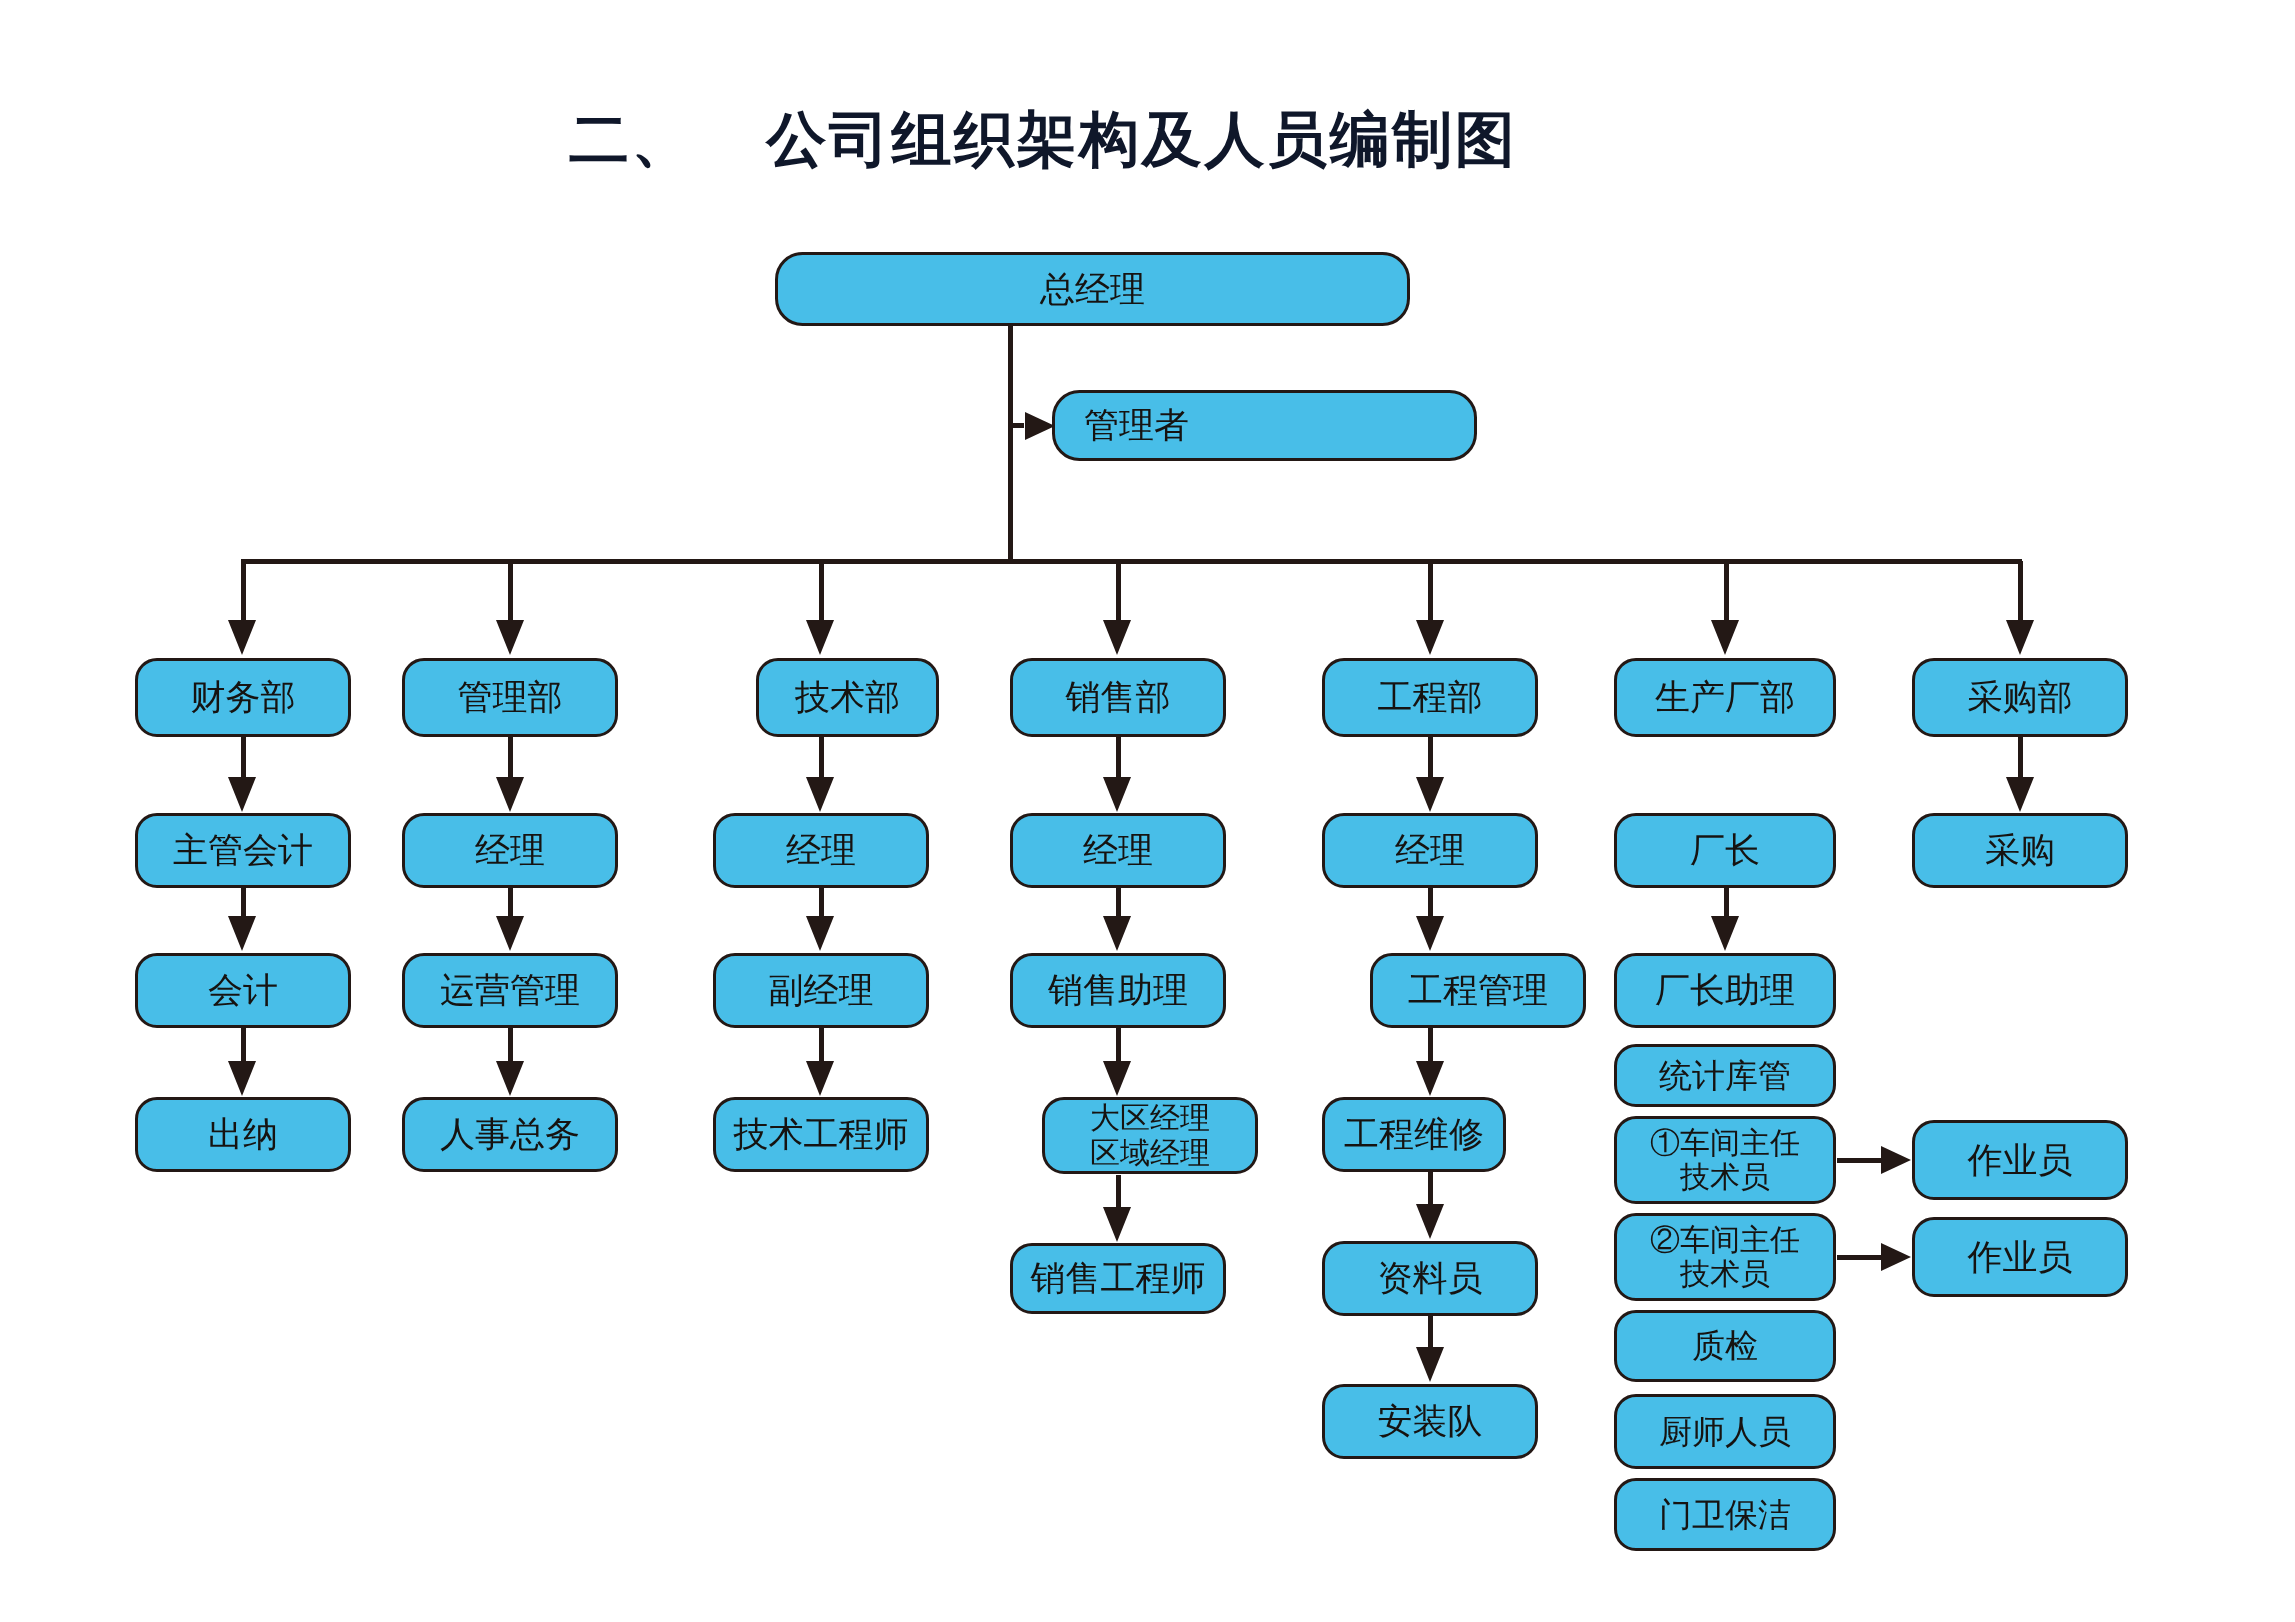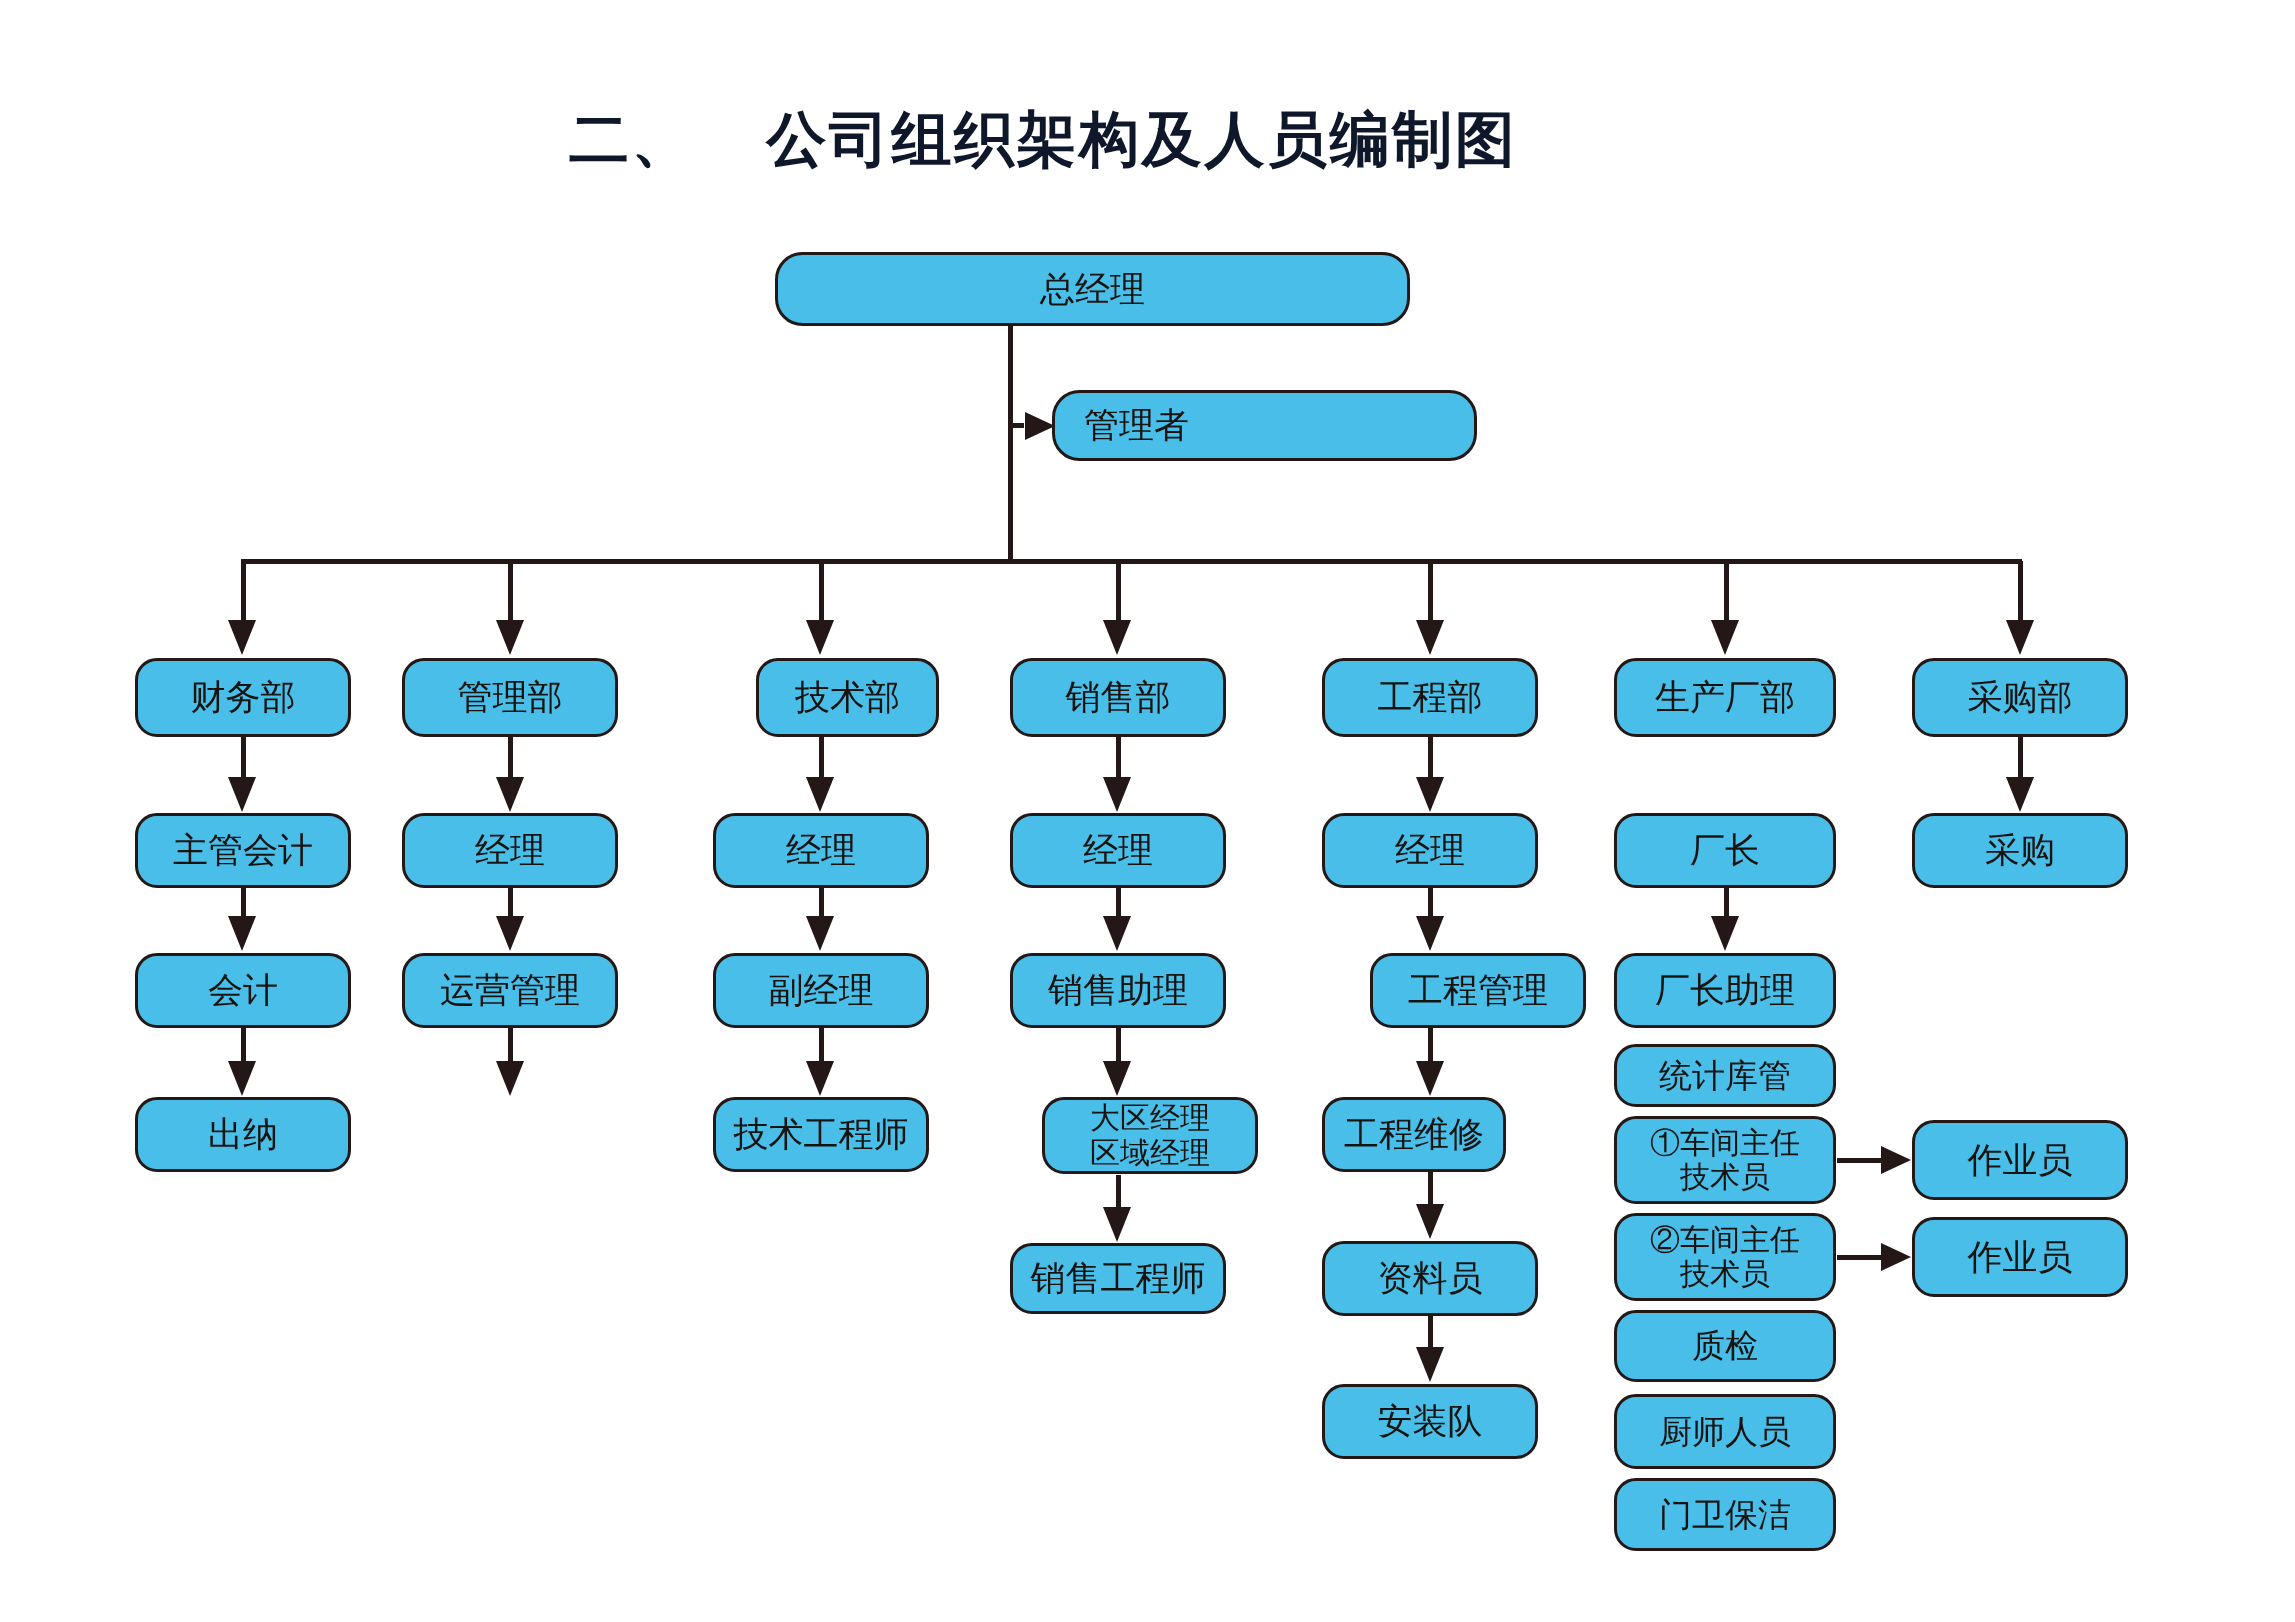--- a/index.html
+++ b/index.html
@@ -113,20 +113,23 @@
 
   <div class="node" style="left:402px;top:658px;width:216px;height:79px;">
       <span>管理部</span>
     </div>
   <div class="node" style="left:402px;top:813px;width:216px;height:75px;">
       <span>经理</span>
     </div>
   <div class="node" style="left:402px;top:953px;width:216px;height:75px;">
       <span>运营管理</span>
     </div>
+  <div class="node" style="left:402px;top:1097px;width:216px;height:75px;">
+      <span>人事总务</span>
+    </div>
   <div class="vline" style="left:508px;top:737px;height:41px;"></div>
   <div class="tri-down" style="left:496px;top:777px;"></div>
   <div class="vline" style="left:508px;top:888px;height:29.4px;"></div>
   <div class="tri-down" style="left:496px;top:916px;"></div>
   <div class="vline" style="left:508px;top:1027px;height:35px;"></div>
   <div class="tri-down" style="left:496px;top:1061px;"></div>
 
   <div class="node" style="left:713px;top:658px;width:183px;height:79px;margin-left:43px;">
       <span>技术部</span>
     </div>

